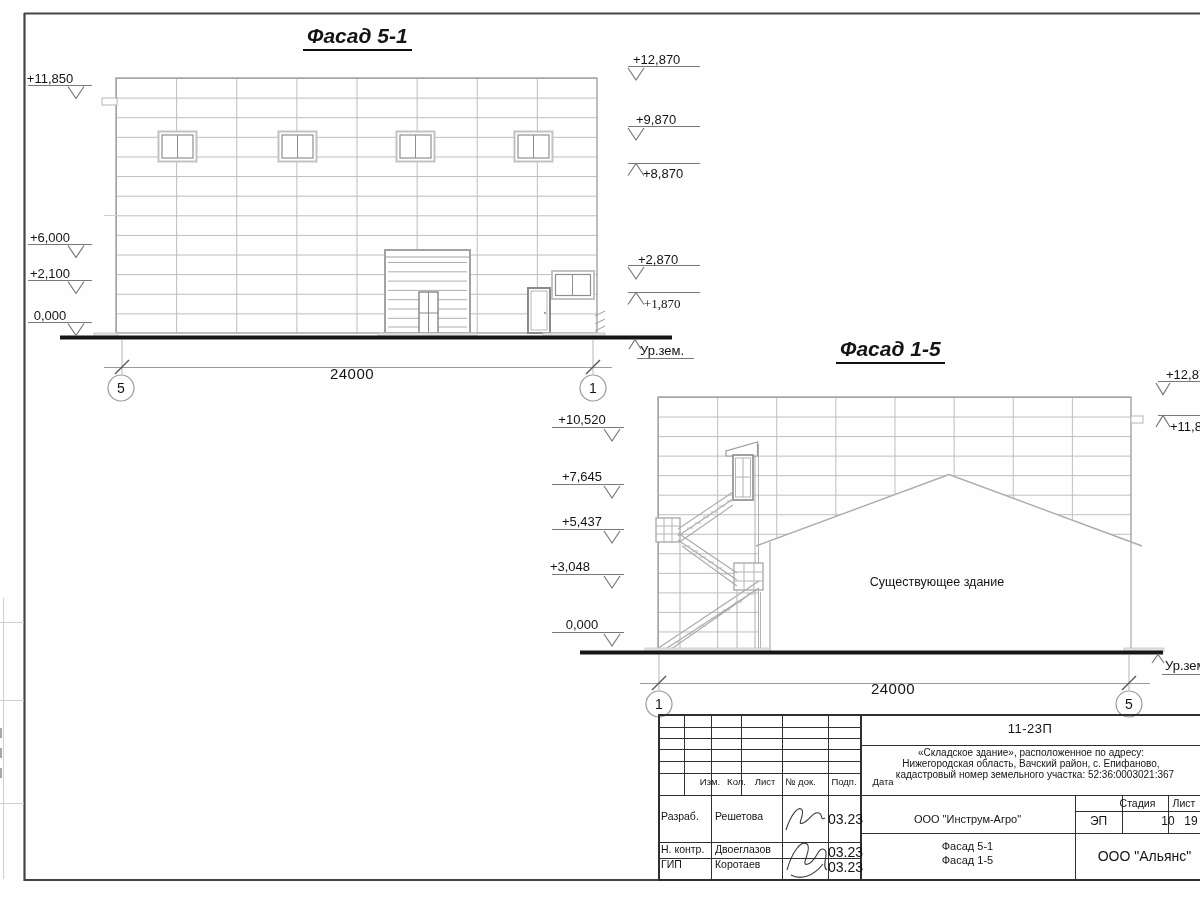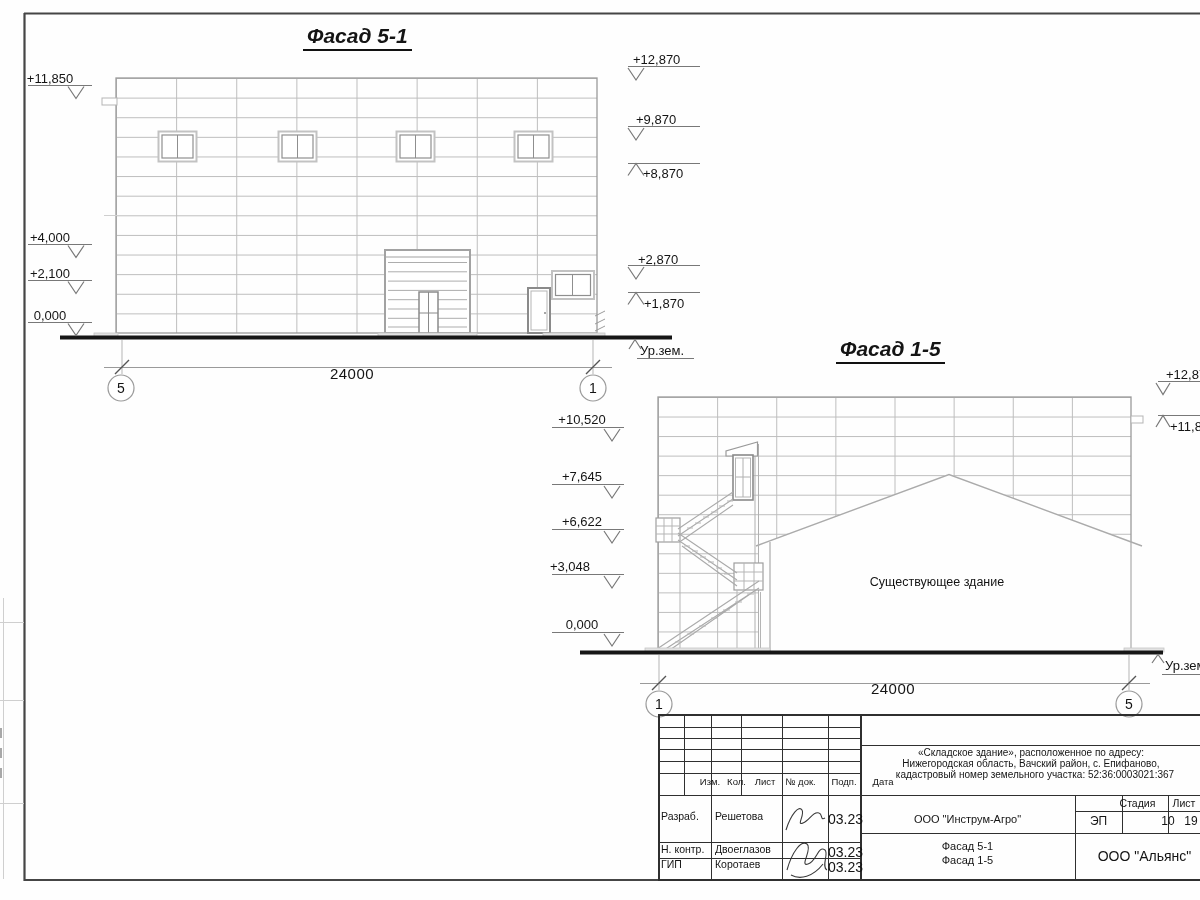--- a/index.html
+++ b/index.html
@@ -173,37 +173,37 @@
   </g>
 
   <g stroke="#3a3a3a" stroke-width="1.1" fill="none">
     <path d="M786,830 C791,814 799,805 802,810 C805,815 796,826 803,823 C810,820 813,811 819,813 C823,814 820,821 825,818"></path>
     <path d="M787,870 C792,852 801,840 807,844 C813,849 799,867 808,864 C817,861 818,845 825,850 C829,853 821,867 827,870 M791,875 C800,880 813,877 823,864"></path>
   </g>
 </svg>
 
 <div class="t ftitle" style="left:303px;top:24px;">Фасад 5-1</div>
 <div class="t elev tr" style="left:20px;top:71px;width:60px;">+11,850</div>
-<div class="t elev tr" style="left:20px;top:230px;width:60px;">+4,000</div>
+<div class="t elev tr" style="left:20px;top:230px;width:60px;">+6,000</div>
 <div class="t elev tr" style="left:20px;top:266px;width:60px;">+2,100</div>
 <div class="t elev tr" style="left:20px;top:308px;width:60px;">0,000</div>
 <div class="t elev" style="left:633px;top:52px;">+12,870</div>
 <div class="t elev" style="left:636px;top:112px;">+9,870</div>
 <div class="t elev" style="left:643px;top:166px;">+8,870</div>
 <div class="t elev" style="left:638px;top:252px;">+2,870</div>
-<div class="t elev" style="left:644px;top:296px;">+1,870</div>
+<div class="t elev" style="left:644px;top:296px;font-family:Liberation Serif, serif;">+1,870</div>
 <div class="t urz" style="left:640px;top:343px;">Ур.зем.</div>
 <div class="t dim tc" style="left:312px;top:347px;width:80px;">24000</div>
 <div class="t axis" style="left:108px;top:375px;">5</div>
 <div class="t axis" style="left:580px;top:375px;">1</div>
 
 <div class="t ftitle" style="left:836px;top:337px;">Фасад 1-5</div>
 <div class="t elev tr" style="left:552px;top:412px;width:60px;">+10,520</div>
 <div class="t elev tr" style="left:552px;top:469px;width:60px;">+7,645</div>
-<div class="t elev tr" style="left:552px;top:514px;width:60px;">+6,622</div>
+<div class="t elev tr" style="left:552px;top:514px;width:60px;">+5,437</div>
 <div class="t elev tr" style="left:540px;top:559px;width:60px;">+3,048</div>
 <div class="t elev tr" style="left:552px;top:617px;width:60px;">0,000</div>
 <div class="t elev" style="left:1166px;top:367px;">+12,870</div>
 <div class="t elev" style="left:1170px;top:419px;">+11,850</div>
 <div class="t urz" style="left:1165px;top:658px;">Ур.зем.</div>
 <div class="t exist tc" style="left:847px;top:575px;width:180px;">Существующее здание</div>
 <div class="t dim tc" style="left:853px;top:662px;width:80px;">24000</div>
 <div class="t axis" style="left:646px;top:691px;">1</div>
 <div class="t axis" style="left:1116px;top:691px;">5</div>
 
@@ -245,20 +245,21 @@
   <div class="t tb-cell" style="left:3px;top:97px;">Разраб.</div>
   <div class="t tb-cell" style="left:57px;top:97px;">Решетова</div>
   <div class="t tb-date tc" style="left:170px;top:98px;width:32px;">03.23</div>
   <div class="t tb-cell" style="left:3px;top:130px;">Н. контр.</div>
   <div class="t tb-cell" style="left:57px;top:130px;">Двоеглазов</div>
   <div class="t tb-date tc" style="left:170px;top:131px;width:32px;">03.23</div>
   <div class="t tb-cell" style="left:3px;top:145px;">ГИП</div>
   <div class="t tb-cell" style="left:57px;top:145px;">Коротаев</div>
   <div class="t tb-date tc" style="left:170px;top:146px;width:32px;">03.23</div>
 
+  <div class="t tb-doc tc" style="left:202px;top:8px;width:340px;">11-23П</div>
   <div class="t tb-desc tc" style="left:204px;top:34px;width:338px;">«Складское здание», расположенное по адресу:</div>
   <div class="t tb-desc tc" style="left:204px;top:45px;width:338px;">Нижегородская область, Вачский район, с. Епифаново,</div>
   <div class="t tb-desc tc" style="left:204px;top:56px;width:346px;text-align:center;">кадастровый номер земельного участка: 52:36:0003021:367</div>
   <div class="t tb-client tc" style="left:202px;top:100px;width:215px;">ООО "Инструм-Агро"</div>
   <div class="t tb-hdr tc" style="left:417px;top:84px;width:47px;font-size:10.5px;">Стадия</div>
   <div class="t tb-hdr tc" style="left:464px;top:84px;width:46px;font-size:10.5px;">Лист</div>
   <div class="t tb-hdr" style="left:513px;top:84px;width:46px;font-size:10.5px;">Листов</div>
   <div class="t tb-stval tc" style="left:417px;top:101px;width:47px;">ЭП</div>
   <div class="t tb-stval tc" style="left:464px;top:101px;width:46px;margin-left:23px;">10</div>
   <div class="t tb-stval tc" style="left:510px;top:101px;width:46px;">19</div>

